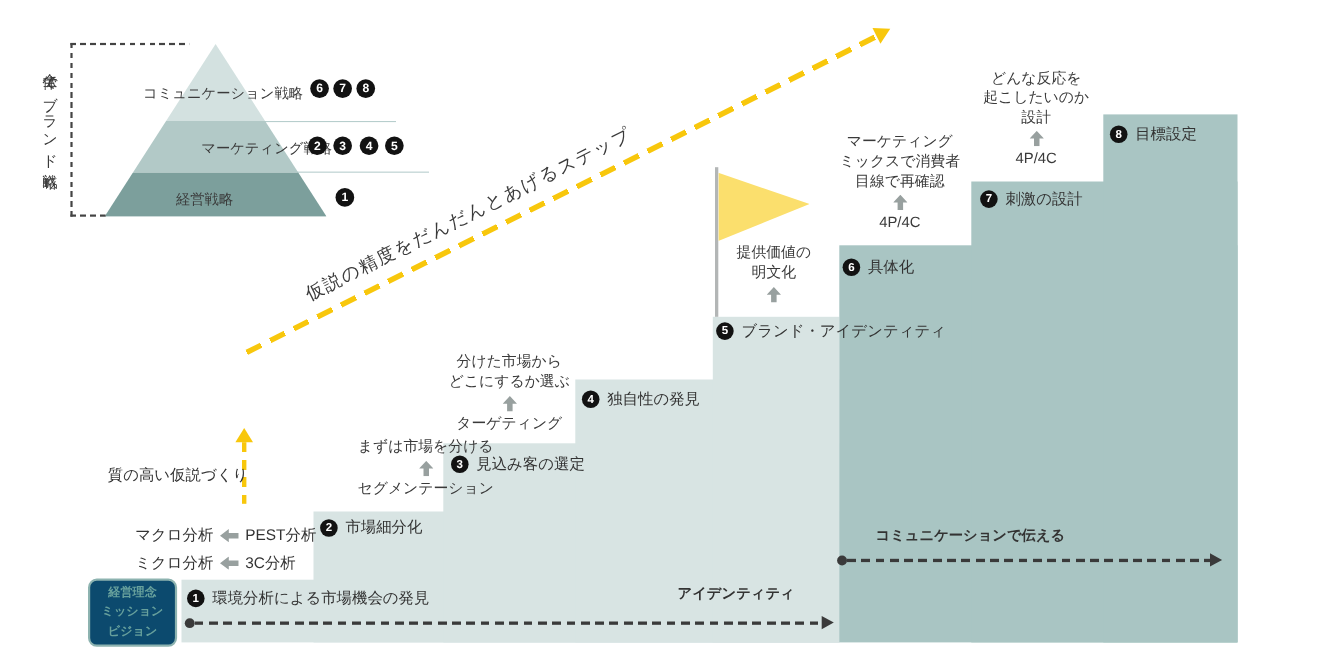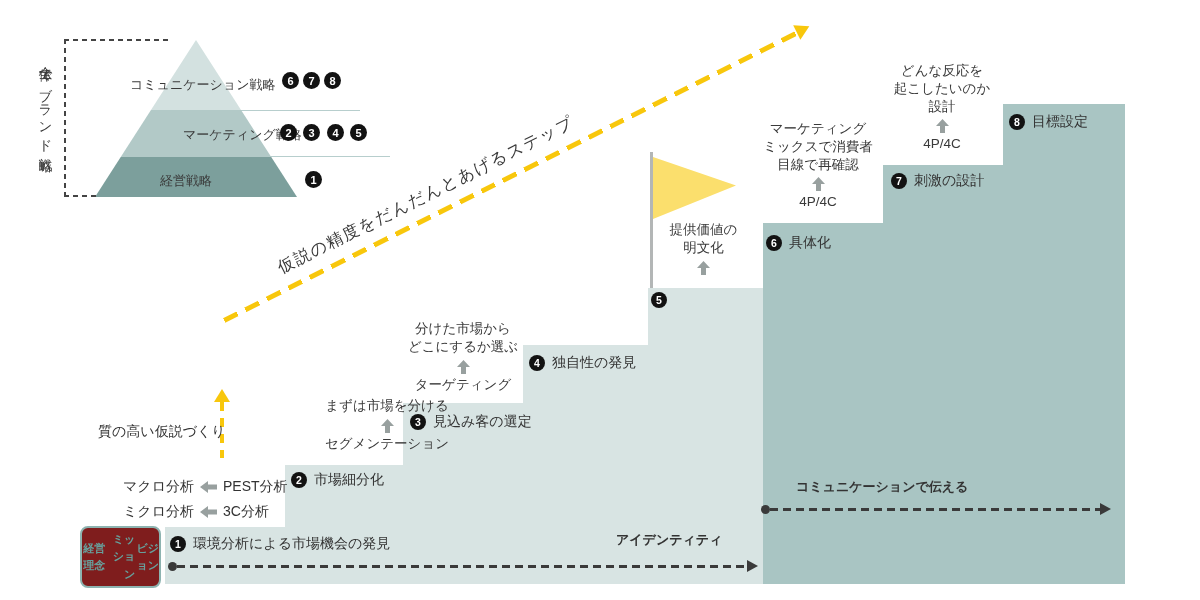--- a/index.html
+++ b/index.html
@@ -48,23 +48,23 @@
   #diag::after{content:"";position:absolute;right:-13px;top:-6px;width:0;height:0;
         border-left:14px solid #f8c70c;border-top:8px solid transparent;border-bottom:8px solid transparent;}
   #diag-label{position:absolute;left:72px;top:-30px;font-size:16.5px;letter-spacing:1.5px;color:#3a3a3a;white-space:nowrap;}
 
   
   .dashv{width:2px;background:repeating-linear-gradient(180deg,#444 0 5px,transparent 5px 9px);}
   .dashh{height:2px;background:repeating-linear-gradient(90deg,#444 0 5px,transparent 5px 9px);}
   #side-caption{left:36px;top:56px;writing-mode:vertical-rl;font-size:13.5px;letter-spacing:2px;color:#3a3a3a;}
 
   
-  #foundation{left:80px;top:526px;width:77px;height:58px;background:#7f1d1d;border:2px solid #8db3b0;border-radius:8px;
-              display:flex;flex-direction:row;align-items:center;justify-content:center;
-              font-size:11px;font-weight:bold;color:#67a09c;line-height:1.55;text-align:right;}
+  #foundation{left:80px;top:526px;width:77px;height:58px;background:#0c4a6e;border:2px solid #8db3b0;border-radius:8px;
+              display:flex;flex-direction:column;align-items:center;justify-content:center;
+              font-size:11px;font-weight:bold;color:#67a09c;line-height:1.55;text-align:left;}
 
   
   .ana-row{display:flex;align-items:flex-end;gap:6px;font-size:14px;color:#333;white-space:nowrap;}
 
   
   #flag-pole{left:650px;top:152px;width:3px;height:136px;background:#b3b6b6;}
   #flag-pennant{left:653px;top:157px;width:83px;height:62px;background:#fbdf6d;
                 clip-path:polygon(0 0,100% 46%,0 100%);}
 
   #note-hypo{left:98px;top:423px;font-size:14px;color:#333;white-space:nowrap;}
@@ -150,20 +150,21 @@
   <div class="abs step-label" style="left:410px;top:413px;">
     <span class="badge">3</span>
     <span>見込み客の選定</span>
   </div>
   <div class="abs step-label" style="left:529px;top:354px;">
     <span class="badge">4</span>
     <span>独自性の発見</span>
   </div>
   <div class="abs step-label" style="left:651px;top:292px;">
     <span class="badge">5</span>
+    <span>ブランド・アイデンティティ</span>
   </div>
   <div class="abs step-label" style="left:766px;top:234px;">
     <span class="badge">6</span>
     <span>具体化</span>
   </div>
   <div class="abs step-label" style="left:891px;top:172px;">
     <span class="badge">7</span>
     <span>刺激の設計</span>
   </div>
   <div class="abs step-label" style="left:1009px;top:113px;">

